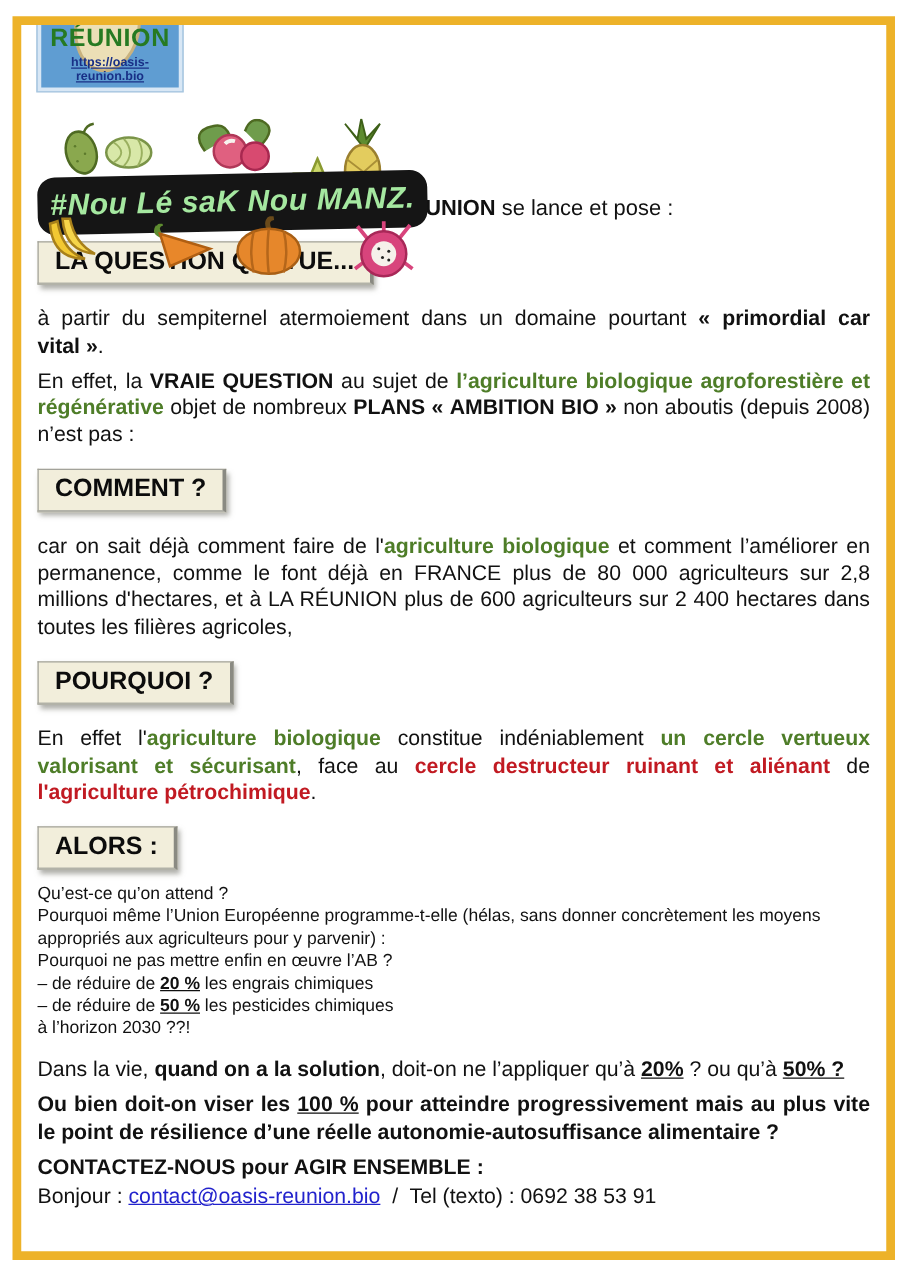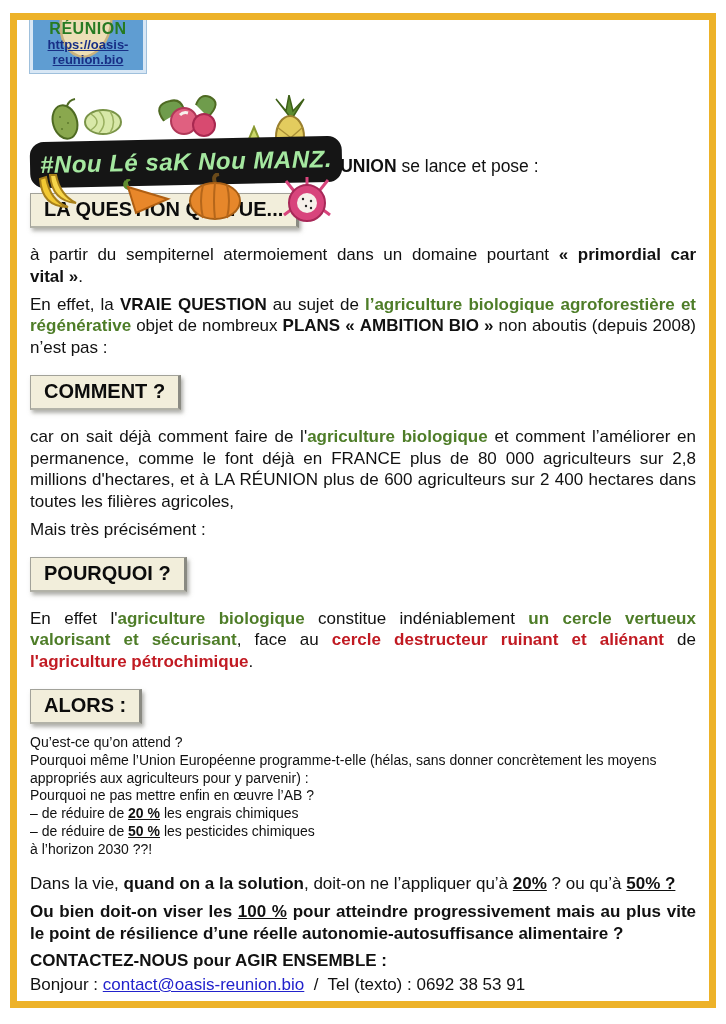--- a/index.html
+++ b/index.html
@@ -6,22 +6,22 @@
   body{width:726px;height:1024px;overflow:hidden;font-family:"Liberation Sans", sans-serif;color:#111;}
   .page{box-sizing:border-box;width:726px;height:1024px;padding:13px 10px 16px 10px;background:#fff;}
   .frame{box-sizing:border-box;width:100%;height:100%;border:7px solid var(--gold,#edb229);padding:10px 13px 6px 13px;background:#fff;overflow:hidden;}
 
   
   .header{display:flex;justify-content:center;align-items:flex-start;gap:22px;margin-top:2px;height:120px;flex-direction:column;}
   .logo{position:relative;width:116px;height:108px;background:#5f9dd2;border:3px solid #d8e7f5;outline:1px solid #9fc0dc;box-sizing:border-box;flex:0 0 auto;}
   .logo .sun{position:absolute;left:38px;top:4px;width:44px;height:40px;border-radius:50%;background:#f2c42e;}
   .logo .island{position:absolute;left:14px;top:8px;width:82px;height:94px;}
   .logo .t1{position:absolute;top:14px;width:100%;text-align:center;font-style:italic;font-weight:700;font-size:25px;letter-spacing:1px;color:#5c3212;}
-  .logo .t2{position:absolute;top:52px;width:100%;text-align:center;font-weight:700;font-size:16px;letter-spacing:.5px;color:#267a22;}
-  .logo .t3{position:absolute;bottom:3px;width:100%;text-align:center;font-weight:700;font-size:13px;color:#182f86;text-decoration:underline;}
+  .logo .t2{position:absolute;top:52px;width:100%;text-align:center;font-weight:700;font-size:20px;letter-spacing:.5px;color:#267a22;}
+  .logo .t3{position:absolute;bottom:3px;width:100%;text-align:center;font-weight:700;font-size:10px;color:#182f86;text-decoration:underline;}
 
   .banner{position:relative;width:312px;height:124px;flex:0 0 auto;}
   .band{position:absolute;left:0;top:44px;width:100%;height:46px;background:#151515;border-radius:14px;transform:rotate(-1.2deg);z-index:2;display:flex;align-items:center;justify-content:center;}
   .band-text{font-weight:700;font-style:italic;font-size:24px;letter-spacing:.5px;color:var(--banner-green,#a5e8a0);white-space:nowrap;}
   .fruit{position:absolute;line-height:0;}
   .z1{z-index:1;} .z3{z-index:3;}
 
   
   .hbox{display:inline-block;background:var(--box-bg,#f2eedb);border:1px solid #a2a29a;border-right:3px solid #8a8a82;border-bottom:2px solid #b2b2a8;box-shadow:2px 3px 4px rgba(110,110,100,.55);padding:4px 13px 5px 13px;font-weight:700;font-size:20px;color:#0c0c0c;margin:10px 0 10px 0;}
   .hwrap{margin:0;}
@@ -129,21 +129,20 @@
     </header>
 
     <p class="greeting center"><span class="seg-normal">Bonjour. </span><span class="seg-bold">OASIS RÉUNION</span><span class="seg-normal"> se lance et pose :</span></p>
 
     <div class="hwrap"><div class="hbox">LA QUESTION QUI TUE...</div></div>
     <p class="para just"><span class="seg-normal">à partir du sempiternel atermoiement dans un domaine pourtant </span><span class="seg-bold">«&nbsp;primordial car vital&nbsp;»</span><span class="seg-normal">.</span></p>
     <p class="para just"><span class="seg-normal">En effet, la </span><span class="seg-bold">VRAIE QUESTION</span><span class="seg-normal"> au sujet de </span><span class="seg-green">l’agriculture biologique agroforestière et régénérative</span><span class="seg-normal"> objet de nombreux </span><span class="seg-bold">PLANS «&nbsp;AMBITION BIO&nbsp;»</span><span class="seg-normal"> non aboutis (depuis 2008) n’est pas :</span></p>
 
     <div class="hwrap"><div class="hbox">COMMENT ?</div></div>
     <p class="para just"><span class="seg-normal">car on sait déjà comment faire de l'</span><span class="seg-green">agriculture biologique</span><span class="seg-normal"> et comment l’améliorer en permanence, comme le font déjà en FRANCE plus de 80&nbsp;000 agriculteurs sur 2,8 millions d'hectares, et à LA RÉUNION plus de 600 agriculteurs sur 2&nbsp;400 hectares dans toutes les filières agricoles,</span></p>
-    <p class="para"><span class="seg-normal">Mais très précisément :</span></p>
 
     <div class="hwrap"><div class="hbox">POURQUOI ?</div></div>
     <p class="para just"><span class="seg-normal">En effet l'</span><span class="seg-green">agriculture biologique</span><span class="seg-normal"> constitue indéniablement </span><span class="seg-green">un cercle vertueux valorisant et sécurisant</span><span class="seg-normal">, face au </span><span class="seg-red">cercle destructeur ruinant et aliénant</span><span class="seg-normal"> de </span><span class="seg-red">l'agriculture pétrochimique</span><span class="seg-normal">.</span></p>
 
     <div class="hwrap"><div class="hbox">ALORS :</div></div>
     <div class="lines">
         <div class="text-line"><span class="seg-normal">Qu’est-ce qu’on attend ?</span></div>
         <div class="text-line"><span class="seg-normal">Pourquoi même l’Union Européenne programme-t-elle (hélas, sans donner concrètement les moyens appropriés aux agriculteurs pour y parvenir) :</span></div>
         <div class="text-line"><span class="seg-normal">Pourquoi ne pas mettre enfin en œuvre l’AB ?</span></div>
         <div class="text-line"><span class="seg-normal">– de réduire de </span><span class="seg-boldline">20&nbsp;%</span><span class="seg-normal"> les engrais chimiques</span></div>

